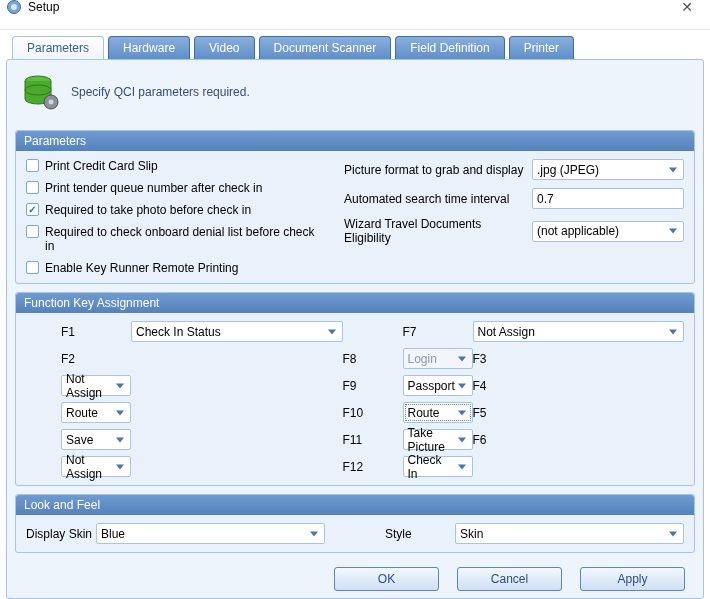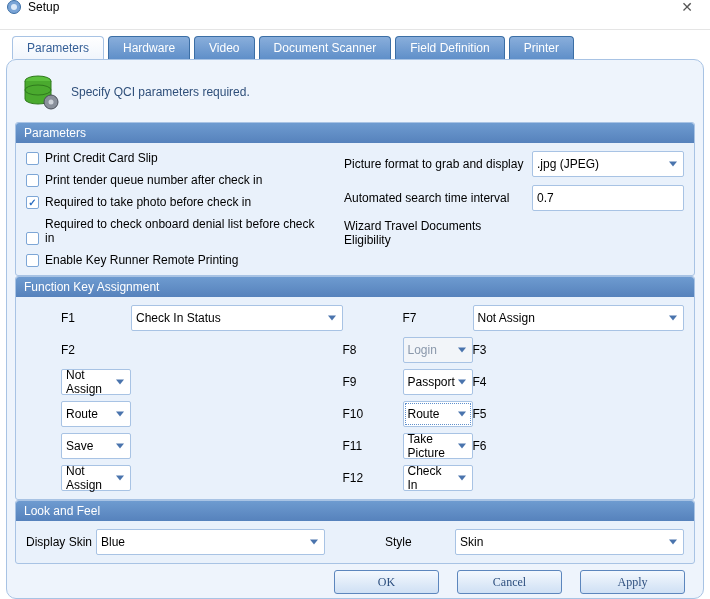--- a/index.html
+++ b/index.html
@@ -62,27 +62,28 @@
     background: linear-gradient(to bottom, #ffffff, #f0f5fc);
     color:#355f97;
     border-color: var(--border);
     position:relative;
     z-index:2;
   }
   
   .client {
     margin:0 6px 0 6px;
     border:1px solid var(--border);
-    border-radius:10px;
+    border-radius:3px;
     background: var(--blue-verylight);
     padding:8px;
     position:relative;
     height: calc(599px - 30px - 28px - 1px);
     display:flex;
     flex-direction:column;
+    gap:8px;
   }
   
   .descrow {
     display:flex;
     align-items:center;
     gap:10px;
     padding:4px 6px 10px 6px;
   }
   .descrow .dbicon svg { width:40px; height:40px; display:block; }
   .descrow .desc { color:#2f4f7a; }
@@ -105,21 +106,21 @@
   .section-body {
     padding:8px 10px;
   }
   
   .params-body {
     display:flex;
     gap:18px;
   }
   .params-col1 { flex:0 0 300px; display:flex; flex-direction:column; gap:8px; }
   .params-col2 { flex:1; display:flex; flex-direction:column; gap:8px; }
-  .chk-row { display:flex; align-items:flex-end; gap:6px; }
+  .chk-row { display:flex; align-items:flex-start; gap:6px; }
   .chk {
     width:13px; height:13px;
     border:1px solid #7da6d6;
     background:#fff;
     border-radius:2px;
     display:flex; align-items:center; justify-content:center;
     cursor:pointer;
     flex-shrink:0;
   }
   .chk.checked::after {
@@ -132,21 +133,21 @@
   .kv-row .lbl { flex:0 0 180px; }
   
   .sel, .inp {
     flex:1;
     height:21px;
     border:1px solid var(--border);
     background:#fff;
     border-radius:2px;
     display:flex;
     align-items:center;
-    padding:12px 4px;
+    padding:0 4px;
     position:relative;
     color:#000;
   }
   .sel {
     padding-right:18px;
     cursor:pointer;
   }
   .sel.disabled, .inp.disabled {
     background:#f2f5f9;
     color:#8a98ab;
@@ -177,21 +178,20 @@
     grid-template-columns: 70px 1fr 60px 70px 1fr;
     align-items:center;
   }
   
   .btnrow {
     display:flex;
     justify-content:flex-end;
     gap:18px;
     padding:6px 10px;
     margin-top:auto;
-    font-family:Liberation Serif, serif;
   }
   .btn {
     width:105px;
     height:24px;
     border:1px solid #5c86bd;
     border-radius:3px;
     background: linear-gradient(to bottom, #f3f8fe, #cfe0f4);
     color:#2d4f7f;
     display:flex; align-items:center; justify-content:center;
     cursor:pointer;
@@ -265,20 +265,21 @@
         <div class="kv-row">
           <span class="lbl">Picture format to grab and display</span>
           <div class="sel">.jpg (JPEG)</div>
         </div>
         <div class="kv-row">
           <span class="lbl">Automated search time interval</span>
           <div class="inp">0.7</div>
         </div>
         <div class="kv-row">
           <span class="lbl">Wizard Travel Documents Eligibility</span>
+          <div class="sel">(not applicable)</div>
         </div>
       </div>
     </div>
   </div>
 
   <div class="section flex-shrink">
     <div class="section-header">Function Key Assignment</div>
     <div class="section-body">
       <div class="fk-grid">
         <span class="fk-lbl">F1</span>

